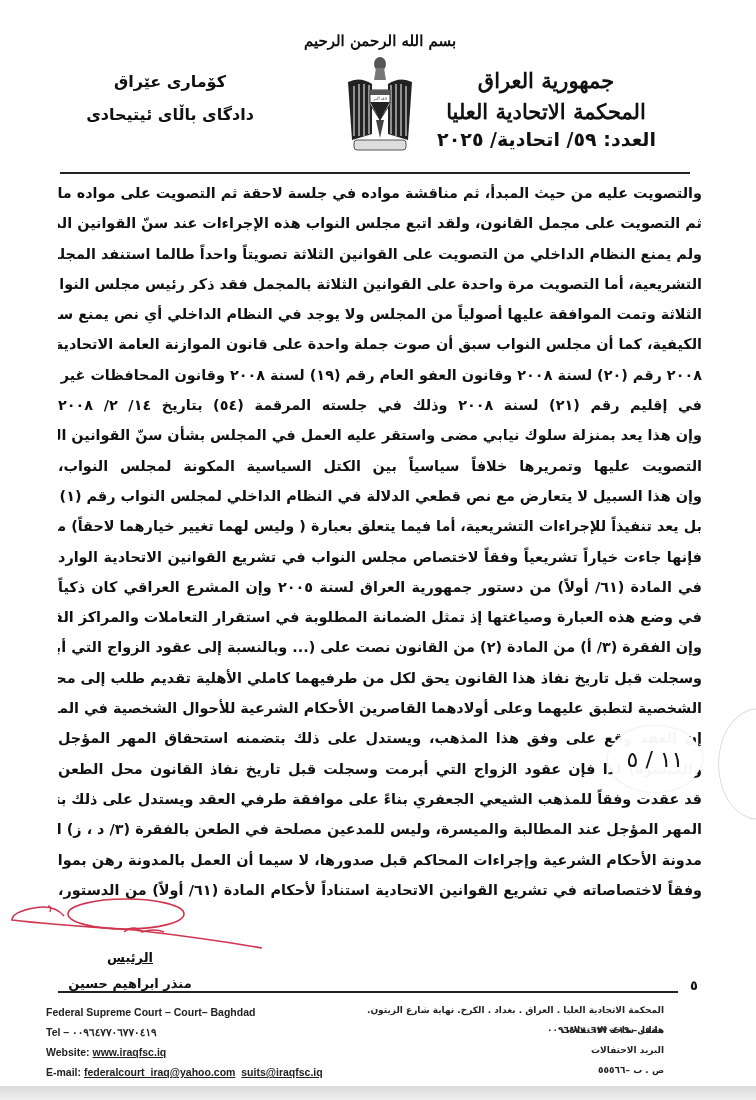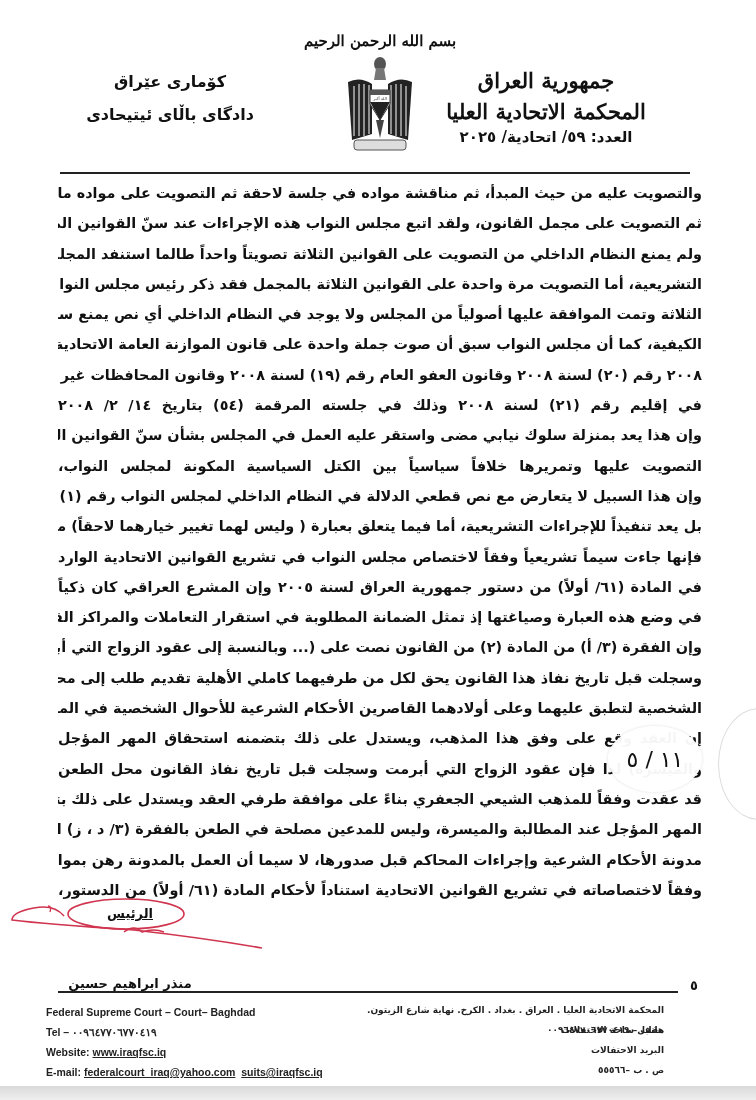--- a/index.html
+++ b/index.html
@@ -9,35 +9,35 @@
   }
   .page { position:absolute; left:0; top:0; width:756px; height:1088px; background:#fff;margin-top:18px; }
   .bottom-shadow { position:absolute; left:0; top:1086px; width:756px; height:14px;
     background:linear-gradient(#d9d9d9,#efefef); }
   .basmala { position:absolute; left:300px; top:14px; width:160px; text-align:center;
     font-family:"DejaVu Serif", serif; font-size:15px; font-weight:bold; direction:rtl; }
   .emblem { position:absolute; left:340px; top:36px; width:80px; height:100px; }
   .hdr-right { position:absolute; right:100px; top:50px; width:220px; direction:rtl; text-align:right; }
   .hdr-right .l1 { font-family:"DejaVu Serif", serif; font-weight:bold; font-size:21px; text-align:center; }
   .hdr-right .l2 { font-family:"DejaVu Serif", serif; font-weight:bold; font-size:21px; margin-top:6px; text-align:center; }
-  .hdr-right .l3 { font-size:15px; font-weight:bold; margin-top:4px; text-align:center; }
+  .hdr-right .l3 { font-size:19px; font-weight:bold; margin-top:4px; text-align:right; }
   .hdr-left { position:absolute; left:70px; top:54px; width:200px; direction:rtl; text-align:center; }
   .hdr-left .k1 { font-weight:bold; font-size:16px; }
   .hdr-left .k2 { font-weight:bold; font-size:16px; margin-top:14px; }
   .rule-top { position:absolute; left:60px; top:154px; width:630px; height:2px; background:#222; }
   .body-text { position:absolute; left:58px; top:160px; width:644px; direction:rtl; }
   .body-text .line { font-weight:bold; font-size:14.4px; line-height:30.3px; height:30.3px;
     text-align:justify; text-align-last:justify; white-space:nowrap; overflow:hidden; }
   .stamp { position:absolute; left:608px; top:708px; width:94px; height:66px; border-radius:50%;
     background:rgba(255,255,255,0.96); box-shadow:0 0 3px rgba(0,0,0,0.15);
     display:flex; align-items:center; justify-content:center; font-size:22px; direction:rtl; }
   .stamp-arc { position:absolute; left:718px; top:690px; width:80px; height:110px; border-radius:50%;
     border:1px solid #ddd; background:rgba(255,255,255,0.9); }
   .signature { position:absolute; left:4px; top:880px; width:270px; height:60px; }
-  .sig-title { position:absolute; left:80px; top:888px; width:100px; text-align:center; font-weight:bold; font-size:13px; direction:rtl;text-decoration:underline; }
+  .sig-title { position:absolute; left:80px; top:932px; width:100px; text-align:center; font-weight:bold; font-size:13px; direction:rtl;text-decoration:underline; }
   .sig-name { position:absolute; left:60px; top:958px; width:140px; text-align:center; font-weight:bold; font-size:13px; direction:rtl; }
   .page-num { position:absolute; left:690px; top:960px; font-weight:bold; font-size:13px; }
   .rule-bottom { position:absolute; left:58px; top:973px; width:620px; height:2px; background:#222; }
   .footer-en { position:absolute; left:46px; top:984px; font-family:"Liberation Sans", sans-serif; font-size:10.5px; font-weight:bold; color:#222; }
   .footer-en div { height:20px; line-height:20px; }
   .footer-en a { color:#222; text-decoration:underline; }
   .footer-ar { position:absolute; right:92px; top:982px; width:300px; direction:rtl; text-align:right; font-size:9px; font-weight:bold; color:#222; }
   .footer-ar div { height:20px; line-height:20px; }
 </style>
 </head>
@@ -89,21 +89,21 @@
     <div class="line">ولم يمنع النظام الداخلي من التصويت على القوانين الثلاثة تصويتاً واحداً طالما استنفد المجلس الإجراءات</div>
     <div class="line">التشريعية، أما التصويت مرة واحدة على القوانين الثلاثة بالمجمل فقد ذكر رئيس مجلس النواب كل القوانين</div>
     <div class="line">الثلاثة وتمت الموافقة عليها أصولياً من المجلس ولا يوجد في النظام الداخلي أي نص يمنع سن القوانين بهذه</div>
     <div class="line">الكيفية، كما أن مجلس النواب سبق أن صوت جملة واحدة على قانون الموازنة العامة الاتحادية للسنة المالية</div>
     <div class="line">٢٠٠٨ رقم (٢٠) لسنة ٢٠٠٨ وقانون العفو العام رقم (١٩) لسنة ٢٠٠٨ وقانون المحافظات غير المنتظمة</div>
     <div class="line">في إقليم رقم (٢١) لسنة ٢٠٠٨ وذلك في جلسته المرقمة (٥٤) بتاريخ ١٤/ ٢/ ٢٠٠٨</div>
     <div class="line">وإن هذا يعد بمنزلة سلوك نيابي مضى واستقر عليه العمل في المجلس بشأن سنّ القوانين التي يشهد</div>
     <div class="line">التصويت عليها وتمريرها خلافاً سياسياً بين الكتل السياسية المكونة لمجلس النواب،</div>
     <div class="line">وإن هذا السبيل لا يتعارض مع نص قطعي الدلالة في النظام الداخلي لمجلس النواب رقم (١) لسنة ٢٠٢٢،</div>
     <div class="line">بل يعد تنفيذاً للإجراءات التشريعية، أما فيما يتعلق بعبارة ( وليس لهما تغيير خيارهما لاحقاً) محل الطعن</div>
-    <div class="line">فإنها جاءت سيماً تشريعياً وفقاً لاختصاص مجلس النواب في تشريع القوانين الاتحادية الوارد</div>
+    <div class="line">فإنها جاءت خياراً تشريعياً وفقاً لاختصاص مجلس النواب في تشريع القوانين الاتحادية الوارد</div>
     <div class="line">في المادة (٦١/ أولاً) من دستور جمهورية العراق لسنة ٢٠٠٥ وإن المشرع العراقي كان ذكياً</div>
     <div class="line">في وضع هذه العبارة وصياغتها إذ تمثل الضمانة المطلوبة في استقرار التعاملات والمراكز القانونية،</div>
     <div class="line">وإن الفقرة (٣/ أ) من المادة (٢) من القانون نصت على (... وبالنسبة إلى عقود الزواج التي أبرمت</div>
     <div class="line">وسجلت قبل تاريخ نفاذ هذا القانون يحق لكل من طرفيهما كاملي الأهلية تقديم طلب إلى محكمة الأحوال</div>
     <div class="line">الشخصية لتطبق عليهما وعلى أولادهما القاصرين الأحكام الشرعية للأحوال الشخصية في المذهب الشيعي</div>
     <div class="line">إن العقد وقع على وفق هذا المذهب، ويستدل على ذلك بتضمنه استحقاق المهر المؤجل</div>
     <div class="line">والميسرة) لذا فإن عقود الزواج التي أبرمت وسجلت قبل تاريخ نفاذ القانون محل الطعن</div>
     <div class="line">قد عقدت وفقاً للمذهب الشيعي الجعفري بناءً على موافقة طرفي العقد ويستدل على ذلك بتضمنه استحقاق</div>
     <div class="line">المهر المؤجل عند المطالبة والميسرة، وليس للمدعين مصلحة في الطعن بالفقرة (٣/ د ، ز) المتعلقتين بوضع</div>
     <div class="line">مدونة الأحكام الشرعية وإجراءات المحاكم قبل صدورها، لا سيما أن العمل بالمدونة رهن بموافقة مجلس النواب</div>

